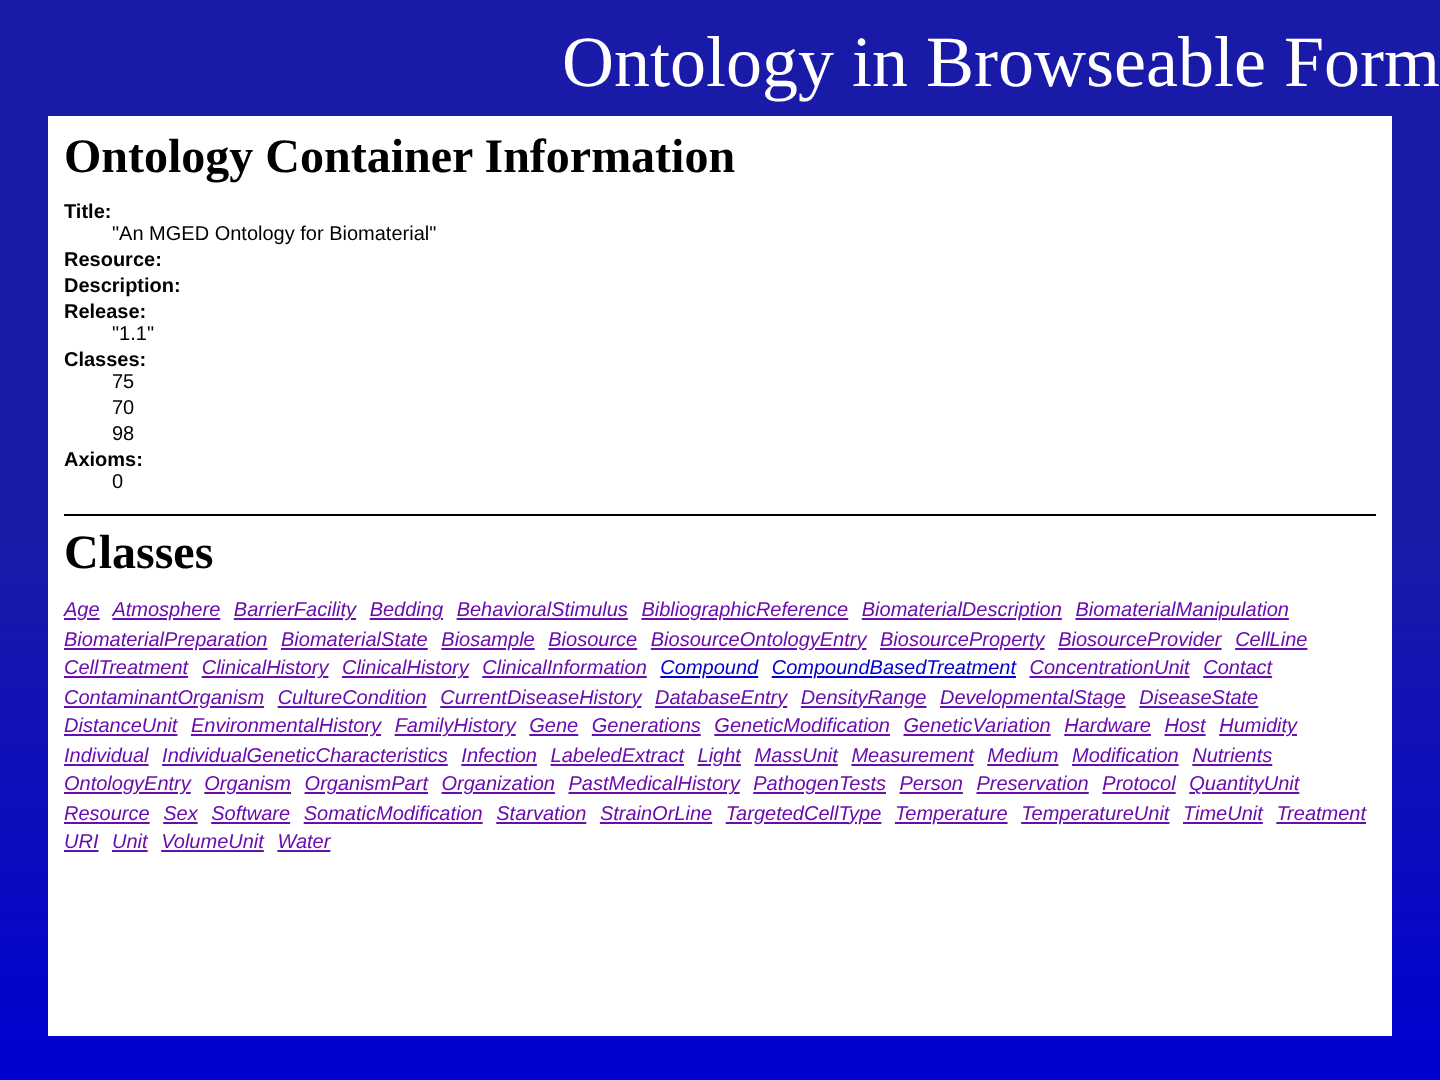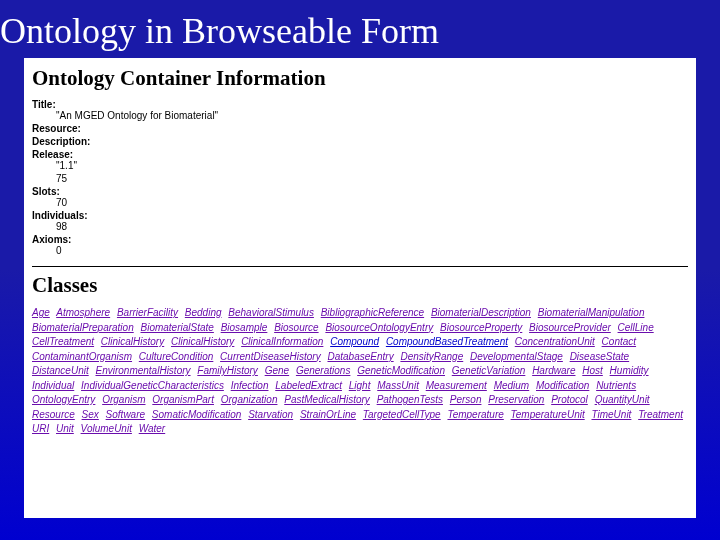--- a/index.html
+++ b/index.html
@@ -12,39 +12,39 @@
   .slide {
     width: 720px;
     height: 540px;
     background: linear-gradient(to bottom, #1a1aa8 0%, #1a1aa8 50%, #0000d0 100%);
     position: relative;
     font-family: "Times New Roman", serif;
   }
   .slide-title {
     color: white;
     font-size: 36px;
-    text-align: left;
+    text-align: right;
     padding: 10px 0 6px 0;
     font-weight: normal;
   }
   .panel {
     background: white;
     margin: 0 24px;
     width: 672px;
     height: 460px;
     overflow: hidden;
     color: black;
     font-family: Arial, Helvetica, sans-serif;
     font-size: 11px;
     padding: 4px 8px;
     box-sizing: border-box;
   }
   .panel h2.sect {
     font-family: Georgia, "Times New Roman", serif;
-    font-size: 21px;
+    font-size: 24px;
     font-weight: bold;
     margin: 4px 0 8px 0;
   }
   .field-label {
     font-weight: bold;
     font-size: 10px;
     margin: 2px 0 0 0;
   }
   .field-value {
     font-size: 10px;
@@ -84,26 +84,25 @@
     <div class="field-label">Title:</div>
     <div class="field-value">"An MGED Ontology for Biomaterial"</div>
 
     <div class="field-label">Resource:</div>
 
     <div class="field-label">Description:</div>
 
     <div class="field-label">Release:</div>
     <div class="field-value">"1.1"</div>
 
+    <div class="field-label">Classes:</div>
     <div class="field-value">75</div>
 
-    <div class="field-label">Slots:</div>
     <div class="field-value">70</div>
 
-    <div class="field-label">Individuals:</div>
     <div class="field-value">98</div>
 
     <div class="field-label">Axioms:</div>
     <div class="field-value">0</div>
 
     <hr class="sep">
 
     <h2 class="sect">Classes</h2>
 
     <div class="classes-list" id="classes-list"><a>Age</a> <a>Atmosphere</a> <a>BarrierFacility</a> <a>Bedding</a> <a>BehavioralStimulus</a> <a>BibliographicReference</a> <a>BiomaterialDescription</a> <a>BiomaterialManipulation</a> <a>BiomaterialPreparation</a> <a>BiomaterialState</a> <a>Biosample</a> <a>Biosource</a> <a>BiosourceOntologyEntry</a> <a>BiosourceProperty</a> <a>BiosourceProvider</a> <a>CellLine</a> <a>CellTreatment</a> <a>ClinicalHistory</a> <a>ClinicalHistory</a> <a>ClinicalInformation</a> <a class="blue">Compound</a> <a class="blue">CompoundBasedTreatment</a> <a>ConcentrationUnit</a> <a>Contact</a> <a>ContaminantOrganism</a> <a>CultureCondition</a> <a>CurrentDiseaseHistory</a> <a>DatabaseEntry</a> <a>DensityRange</a> <a>DevelopmentalStage</a> <a>DiseaseState</a> <a>DistanceUnit</a> <a>EnvironmentalHistory</a> <a>FamilyHistory</a> <a>Gene</a> <a>Generations</a> <a>GeneticModification</a> <a>GeneticVariation</a> <a>Hardware</a> <a>Host</a> <a>Humidity</a> <a>Individual</a> <a>IndividualGeneticCharacteristics</a> <a>Infection</a> <a>LabeledExtract</a> <a>Light</a> <a>MassUnit</a> <a>Measurement</a> <a>Medium</a> <a>Modification</a> <a>Nutrients</a> <a>OntologyEntry</a> <a>Organism</a> <a>OrganismPart</a> <a>Organization</a> <a>PastMedicalHistory</a> <a>PathogenTests</a> <a>Person</a> <a>Preservation</a> <a>Protocol</a> <a>QuantityUnit</a> <a>Resource</a> <a>Sex</a> <a>Software</a> <a>SomaticModification</a> <a>Starvation</a> <a>StrainOrLine</a> <a>TargetedCellType</a> <a>Temperature</a> <a>TemperatureUnit</a> <a>TimeUnit</a> <a>Treatment</a> <a>URI</a> <a>Unit</a> <a>VolumeUnit</a> <a>Water</a> </div>

